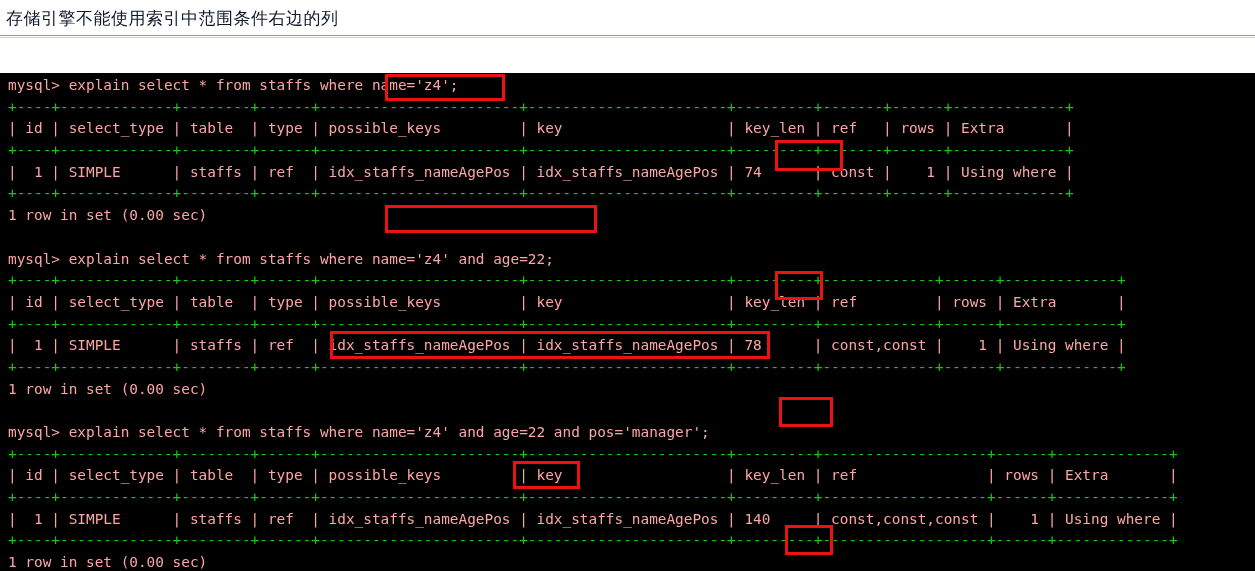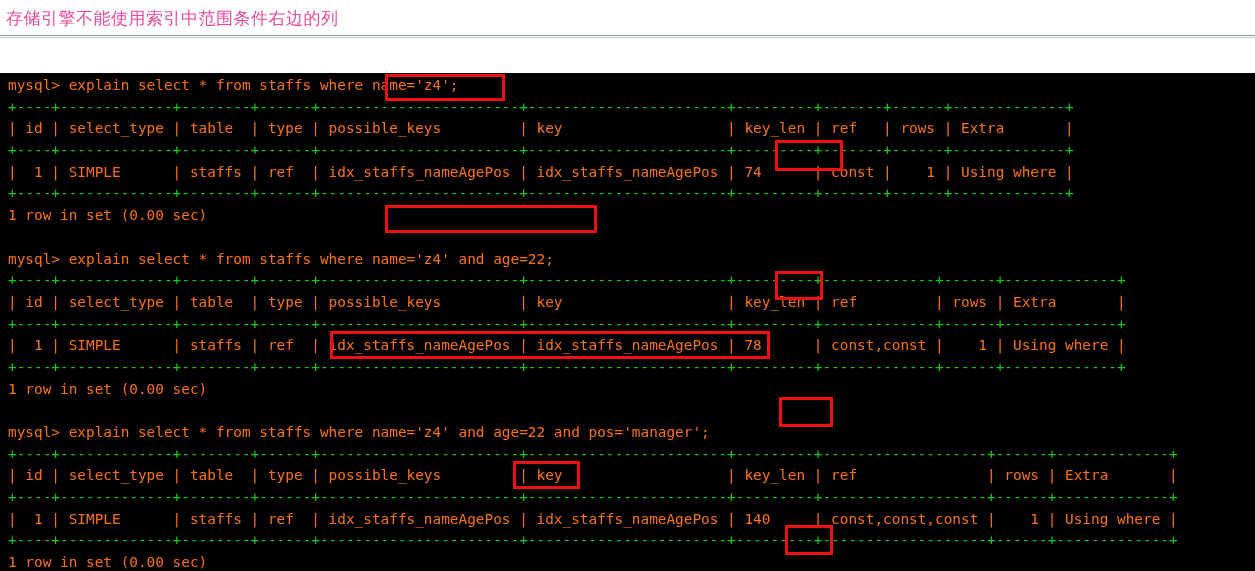--- a/index.html
+++ b/index.html
@@ -22,21 +22,21 @@
     width: 1255px;
     height: 73px;
     background: #ffffff;
   }
   .note-text {
     position: absolute;
     left: 6px;
     top: 7px;
     font-family: Liberation Mono, monospace;
     font-size: 17px;
-    color: #ec4899;
+    color: #0f172a;
     letter-spacing: 0.5px;
     white-space: nowrap;
   }
   .note-rule {
     position: absolute;
     left: 0;
     top: 35px;
     width: 1255px;
     height: 1px;
     background: #8a99ac;
@@ -67,21 +67,21 @@
     font-family: "DejaVu Sans Mono", "Liberation Mono", monospace;
     font-size: 14.4px;
     line-height: 21.7px;
     color: #19e019;
     white-space: pre;
     letter-spacing: 0px;
   }
   .line {
     height: 21.7px;
     white-space: pre;
-    color: #f97316;
+    color: #fca5a5;
   }
   .line.sep {
     color: #18c818;
   }
   .line.blank {
     color: transparent;
   }
 
   
   .redbox {

